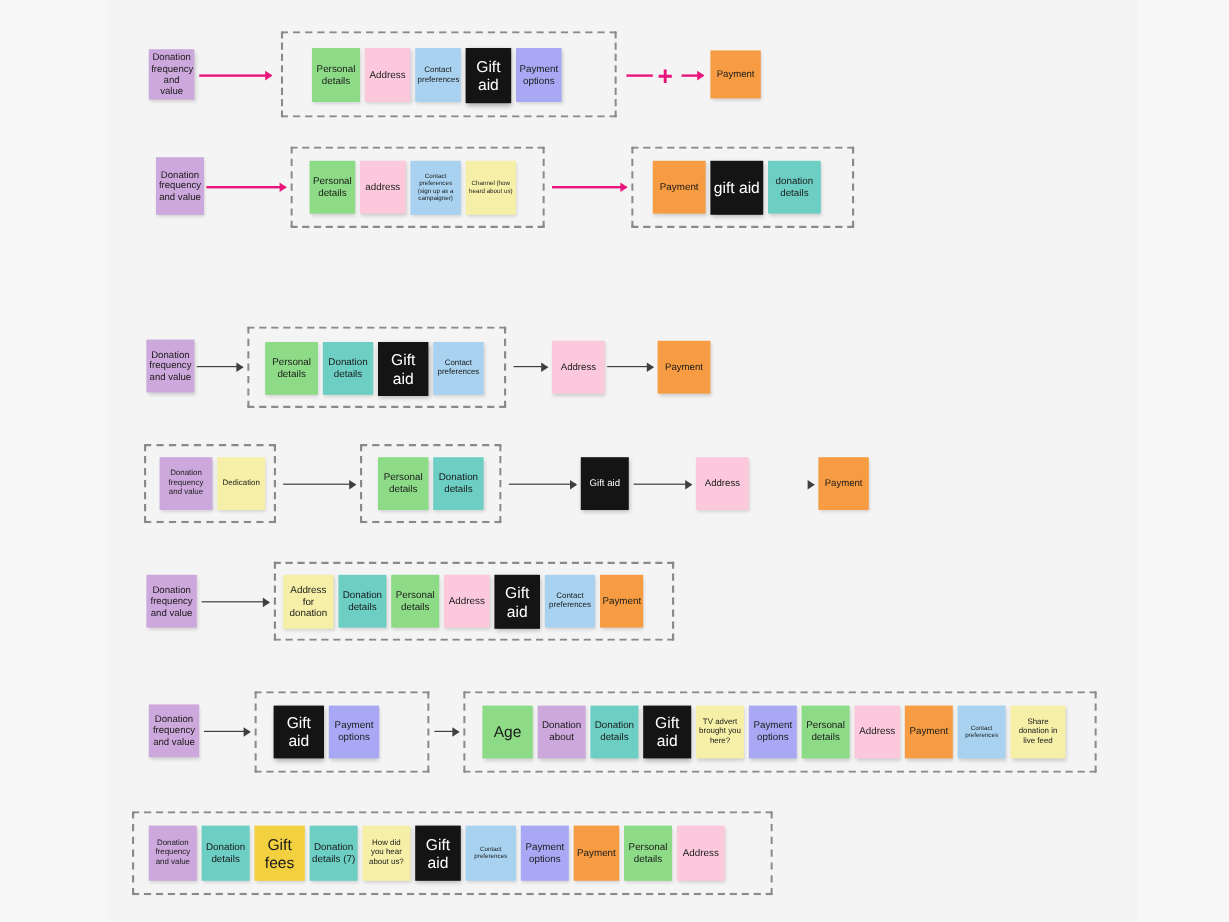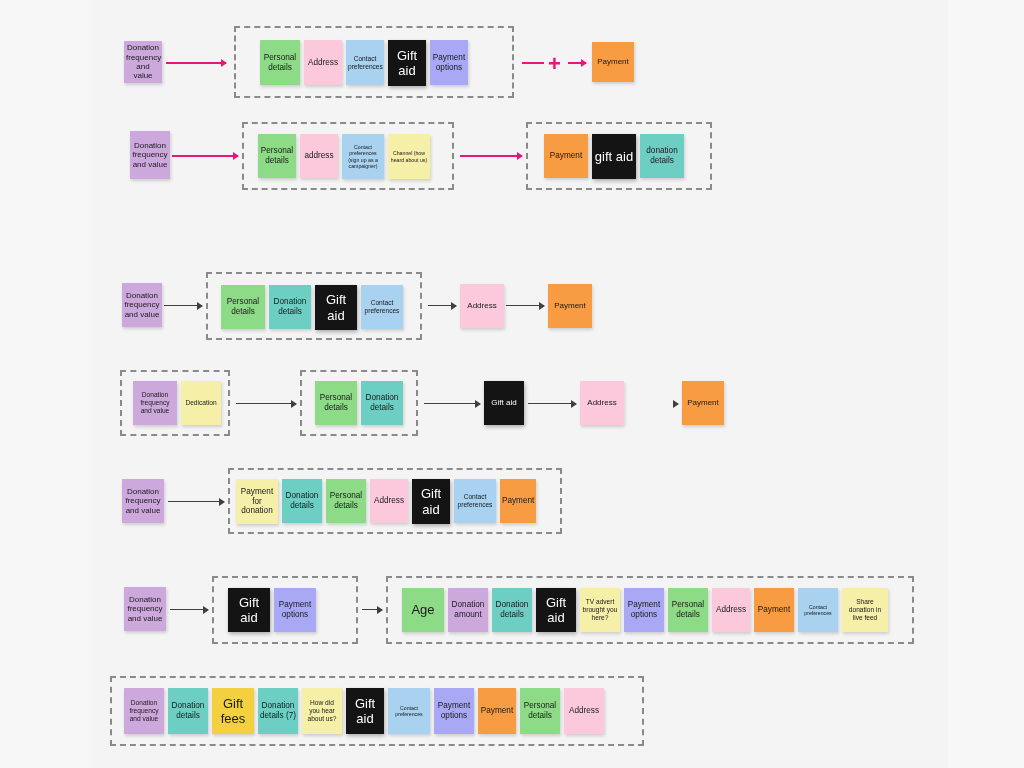--- a/index.html
+++ b/index.html
@@ -176,21 +176,21 @@
     <div class="arrowhead" style="left: 475px; top: 399.5px; border-left: 6px solid rgb(63, 63, 63);"></div>
     <div class="line" style="left: 528px; top: 403px; width: 48px; border-top-width: 1px; border-top-color: rgb(63, 63, 63);"></div>
     <div class="arrowhead" style="left: 571px; top: 399.5px; border-left: 6px solid rgb(63, 63, 63);"></div>
     <div class="line" style="left: 726px; top: 403px; border-top-width: 1px; border-top-color: rgb(63, 63, 63);"></div>
     <div class="arrowhead" style="left: 673px; top: 399.5px; border-left: 6px solid rgb(63, 63, 63);"></div>
     <div class="note" style="left: 122px; top: 479px; width: 42px; height: 44px; background: rgb(205, 168, 220); font-size: 8px;">
       <span>Donation frequency and value</span>
     </div>
     <div class="grp" style="left: 228px; top: 468px; width: 334px; height: 66px;"></div>
     <div class="note" style="left: 236px; top: 479px; width: 42px; height: 45px; background: rgb(245, 239, 168); font-size: 8.2px;">
-      <span>Payment for donation</span>
+      <span>Address for donation</span>
     </div>
     <div class="note" style="left: 282px; top: 479px; width: 40px; height: 44px; background: rgb(109, 207, 196); font-size: 8.2px;">
       <span>Donation details</span>
     </div>
     <div class="note" style="left: 326px; top: 479px; width: 40px; height: 44px; background: rgb(141, 219, 134); font-size: 8.2px;">
       <span>Personal details</span>
     </div>
     <div class="note" style="left: 370px; top: 479px; width: 38px; height: 44px; background: rgb(251, 200, 220); font-size: 8.2px;">
       <span>Address</span>
     </div>
@@ -213,21 +213,21 @@
       <span>Gift aid</span>
     </div>
     <div class="note" style="left: 274px; top: 588px; width: 42px; height: 44px; background: rgb(168, 168, 245); font-size: 8.2px;">
       <span>Payment options</span>
     </div>
     <div class="grp" style="left: 386px; top: 576px; width: 528px; height: 68px;"></div>
     <div class="note" style="left: 402px; top: 588px; width: 42px; height: 44px; background: rgb(141, 219, 134); font-size: 13px;">
       <span>Age</span>
     </div>
     <div class="note" style="left: 448px; top: 588px; width: 40px; height: 44px; background: rgb(205, 168, 220); font-size: 8.2px;">
-      <span>Donation amount</span>
+      <span>Donation about</span>
     </div>
     <div class="note" style="left: 492px; top: 588px; width: 40px; height: 44px; background: rgb(109, 207, 196); font-size: 8.2px;">
       <span>Donation details</span>
     </div>
     <div class="note dark" style="left: 536px; top: 588px; width: 40px; height: 44px; background: rgb(20, 20, 20); font-size: 13px;">
       <span>Gift aid</span>
     </div>
     <div class="note" style="left: 580px; top: 588px; width: 40px; height: 44px; background: rgb(245, 239, 168); font-size: 6.6px;">
       <span>TV advert brought you here?</span>
     </div>

